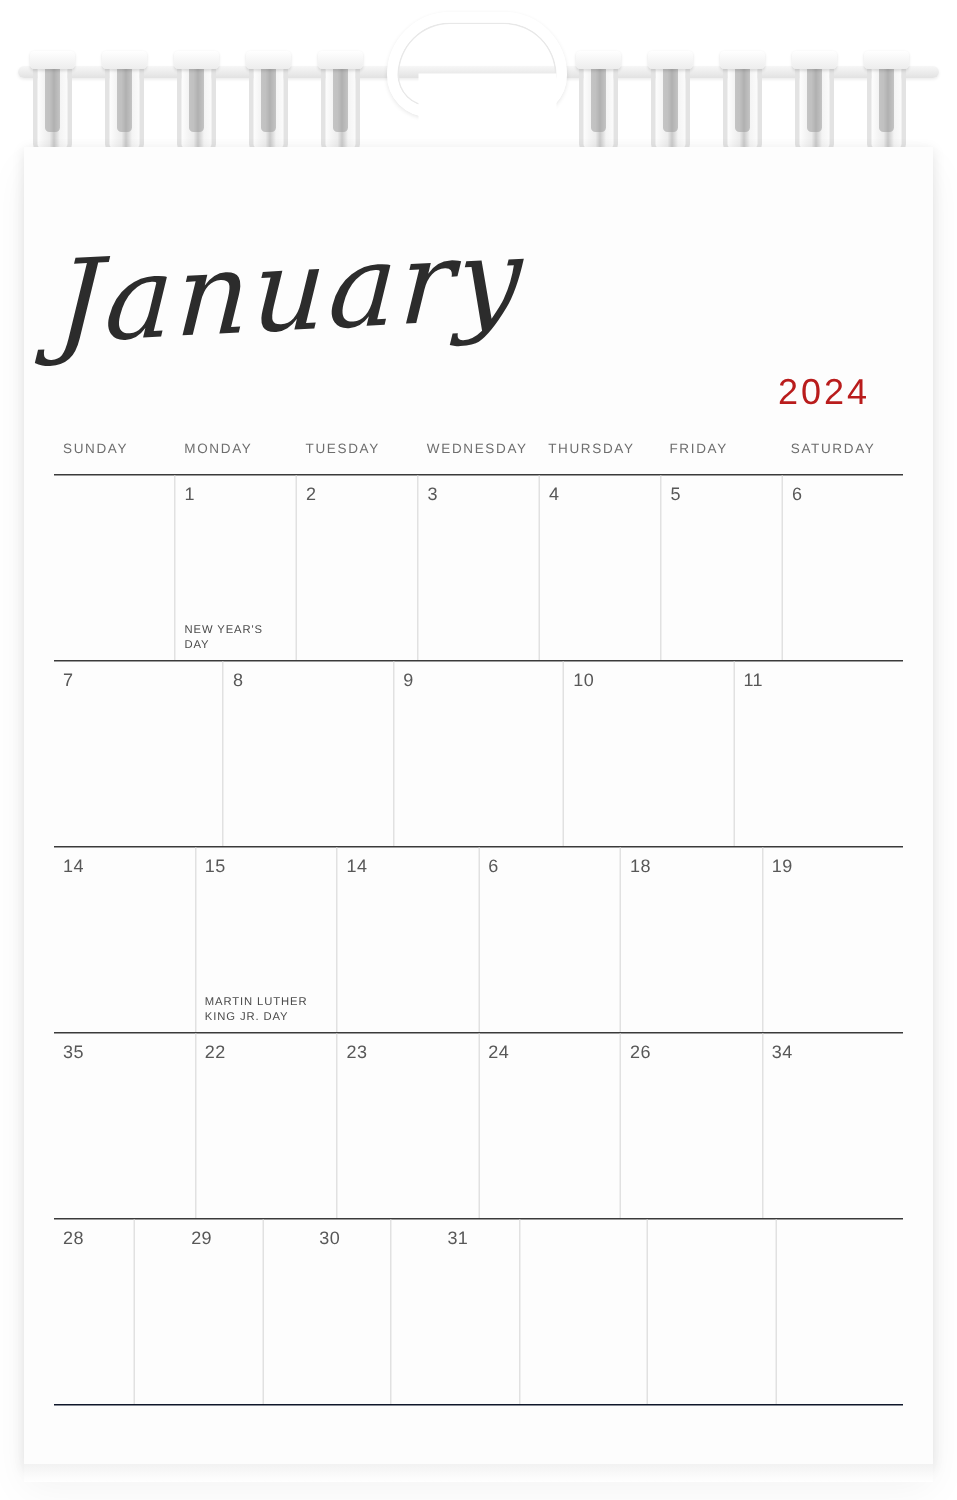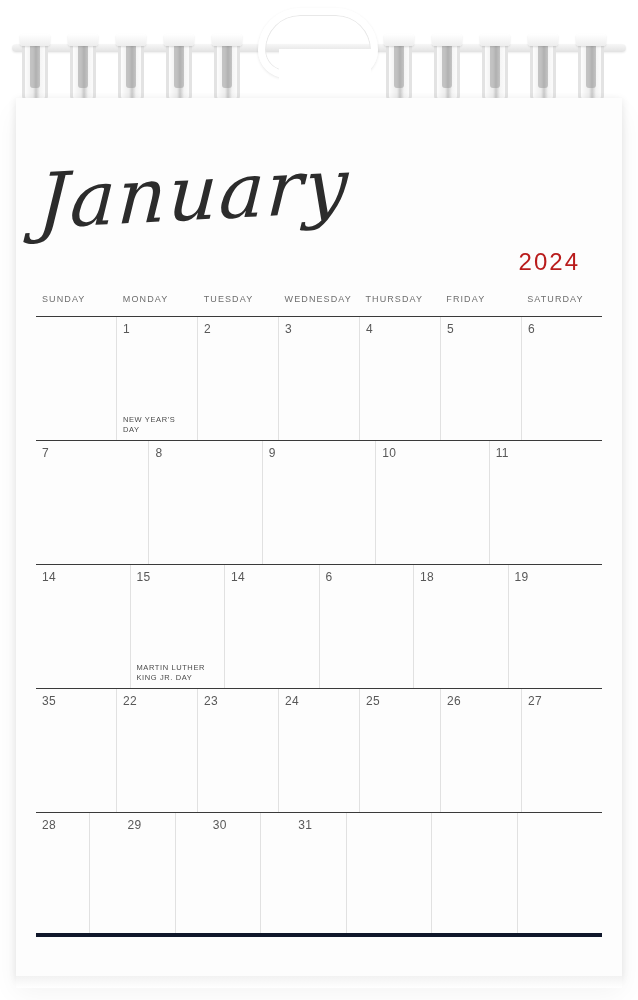--- a/index.html
+++ b/index.html
@@ -173,21 +173,21 @@
     border-top: 1px solid #3a3a3a;
   }
   .week {
     display: flex;
     width: 566px;
     height: 124px;
     border-bottom: 1px solid #3a3a3a;
     box-sizing: border-box;
   }
   .week.last {
-    border-bottom: 4px solid #0f172a;
+    border-bottom: 1px solid #0f172a;
     gap: 31px;
   }
   .cell {
     flex: 1 1 0;
     position: relative;
     border-right: 1px solid #e1e1e1;
     box-sizing: border-box;
   }
   .cell:last-child { border-right: none; }
   .daynum {
@@ -381,29 +381,25 @@
             </div>
           <div class="cell">
               <span class="daynum">23</span>
               <span class="holiday"></span>
             </div>
           <div class="cell">
               <span class="daynum">24</span>
               <span class="holiday"></span>
             </div>
           <div class="cell">
-              <span class="daynum">25</span>
-              <span class="holiday"></span>
-            </div>
-          <div class="cell">
               <span class="daynum">26</span>
               <span class="holiday"></span>
             </div>
           <div class="cell">
-              <span class="daynum">27</span>
+              <span class="daynum">34</span>
               <span class="holiday"></span>
             </div>
         </div>
 
         <div class="week last">
           <div class="cell">
               <span class="daynum">28</span>
               <span class="holiday"></span>
             </div>
           <div class="cell">

